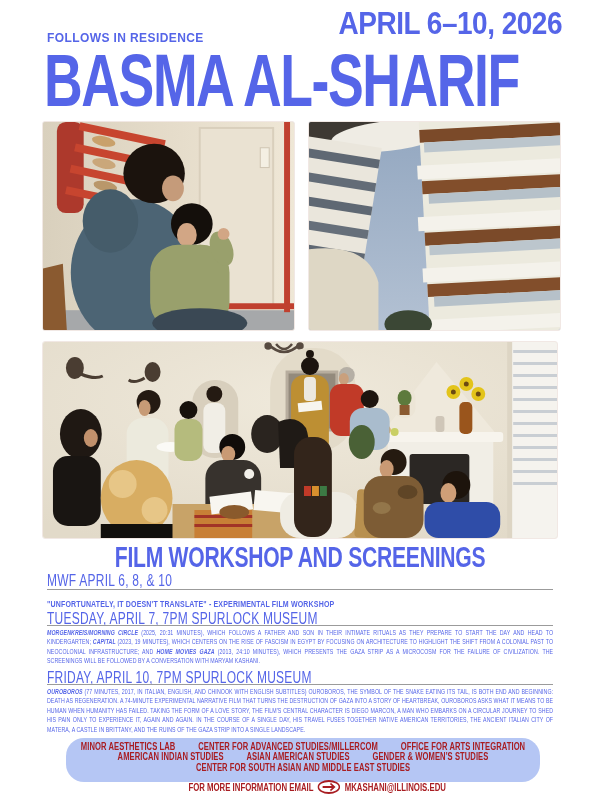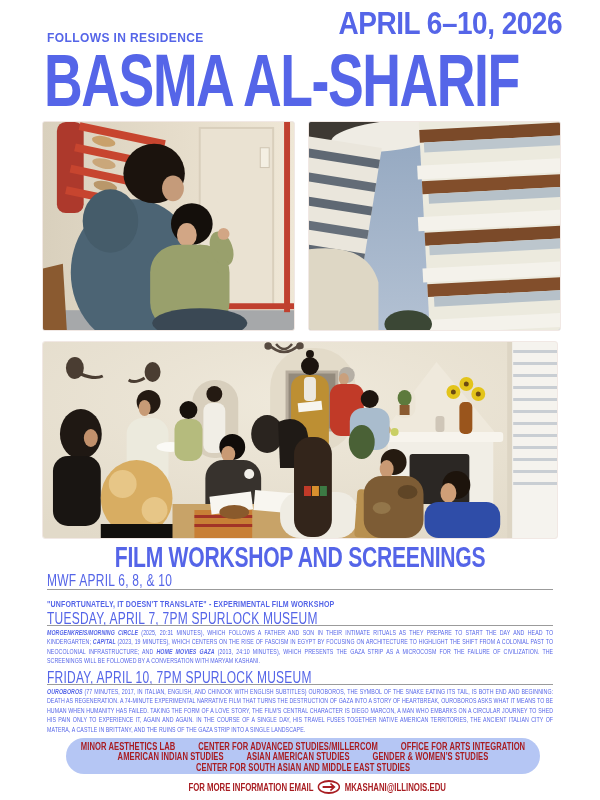--- a/index.html
+++ b/index.html
@@ -63,21 +63,21 @@
     position:absolute;left:47px;width:723px;
     font-size:7.5px;line-height:9.4px;font-weight:500;letter-spacing:.1px;
     color:var(--blue);text-align:justify;
     transform:scale(.7,1);transform-origin:left top;
   }
   .p-tue{top:628px;}
   .p-fri{top:687px;}
   .para .seg-bold{font-weight:800;font-style:italic;}
   
   .sponsors{
-    position:absolute;top:738px;left:66px;right:60px;height:36px;
+    position:absolute;top:738px;left:66px;right:60px;height:44px;
     background:var(--light-blue);border-radius:18px;
   }
   .sponsors-inner{
     position:absolute;left:50%;top:3.5px;width:640px;
     transform:translateX(-50%) scale(.76,1);transform-origin:center top;
     display:flex;flex-direction:column;align-items:center;
   }
   .sponsor-row{display:flex;gap:30px;font-size:10px;font-weight:800;color:var(--red);
     line-height:10.5px;letter-spacing:.1px;white-space:nowrap;}
   .sponsor-row span{white-space:nowrap;}

